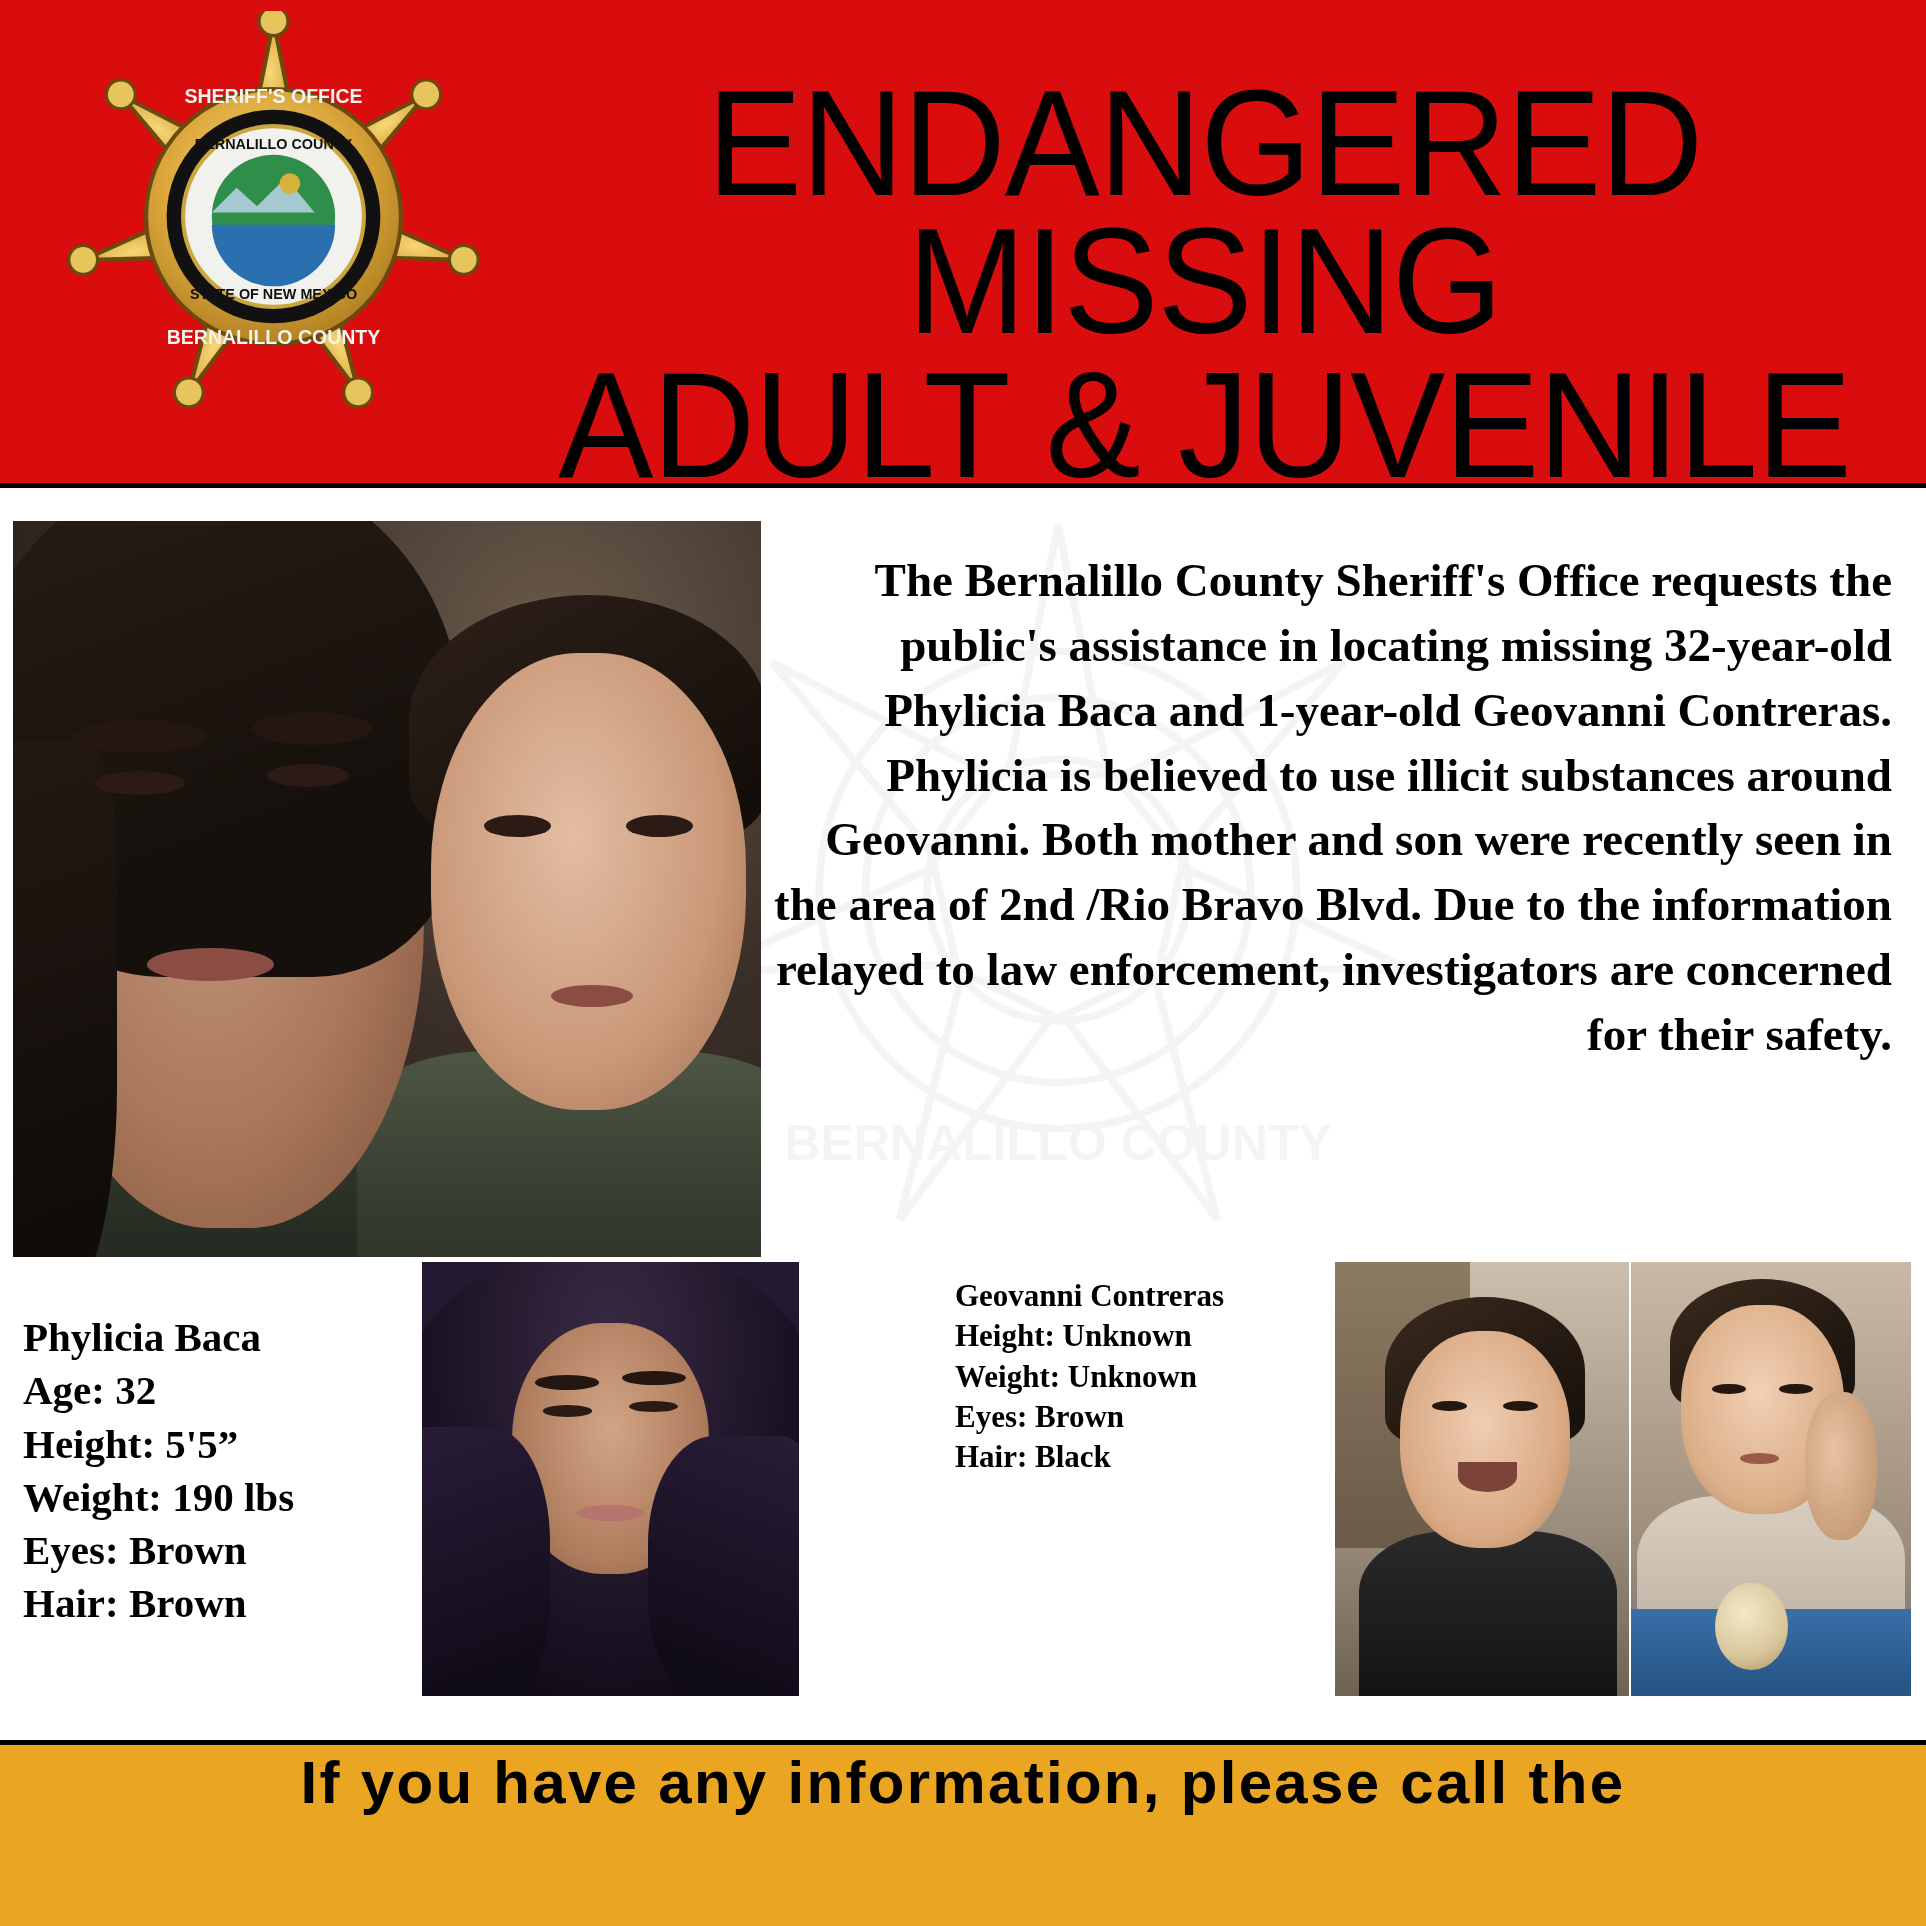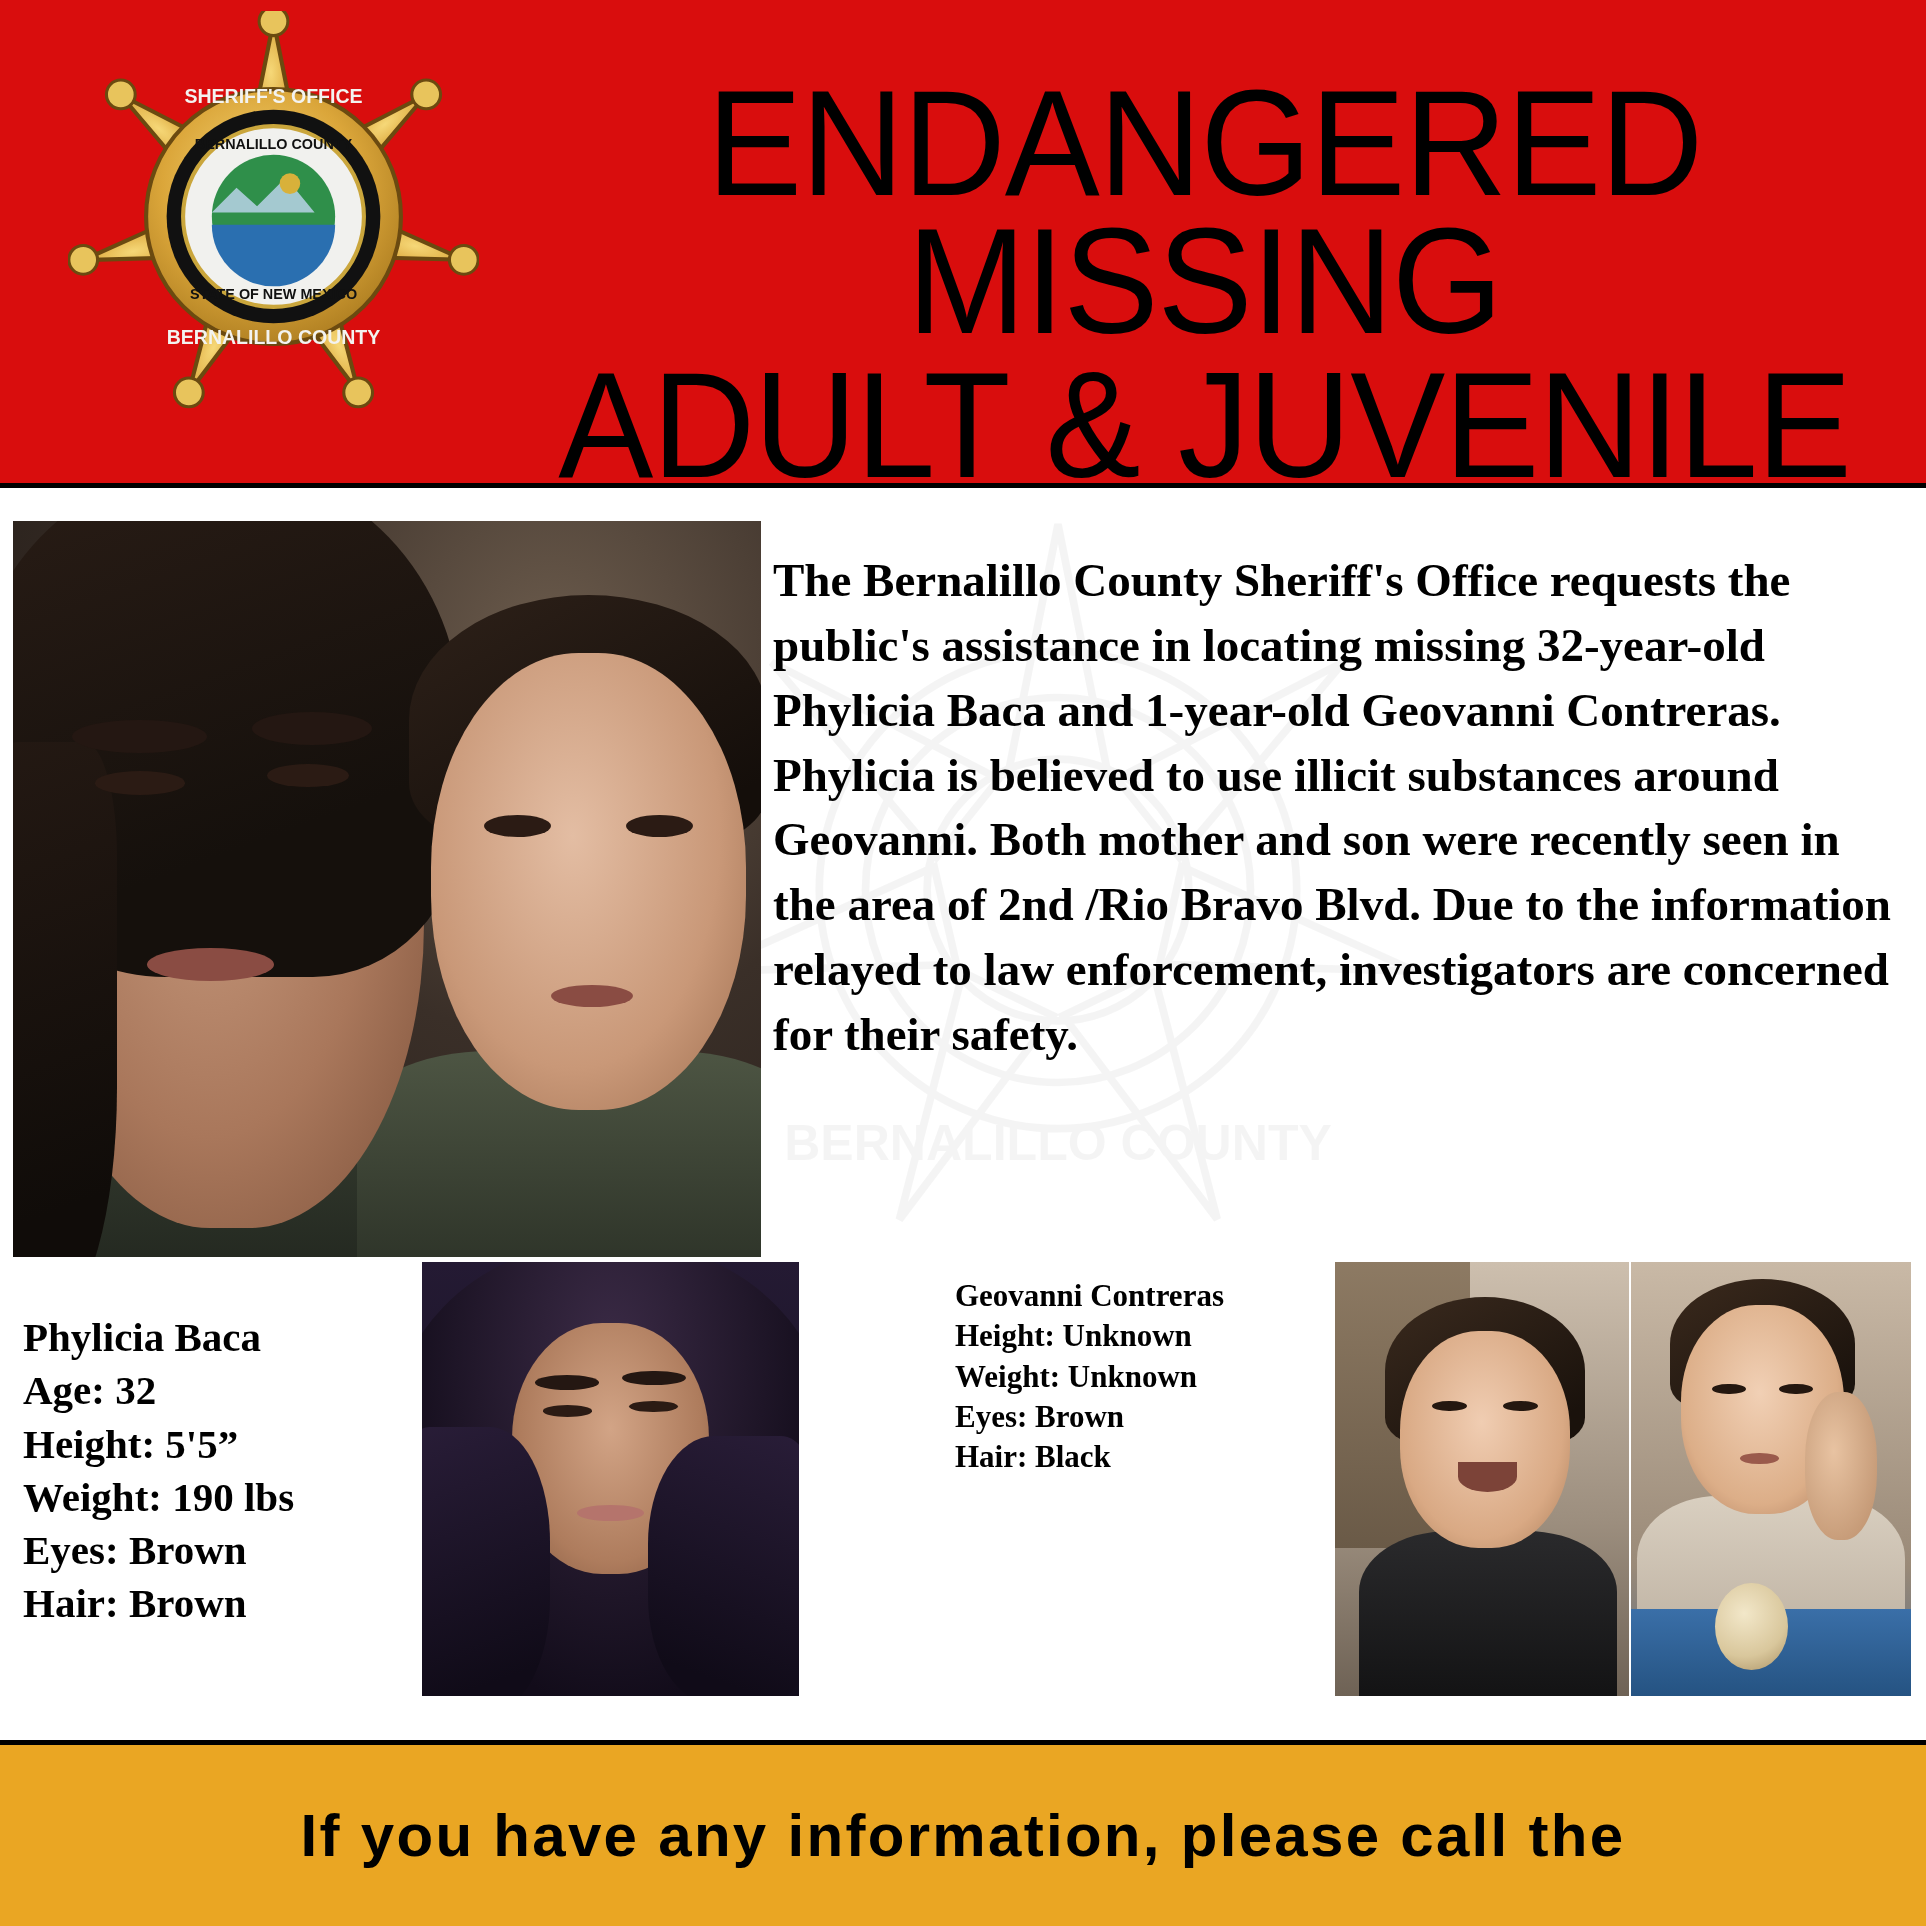--- a/index.html
+++ b/index.html
@@ -90,21 +90,21 @@
     overflow: hidden;
     background: #2a2320;
   }
 
   
   .paragraph {
     position: absolute;
     left: 773px;
     top: 54px;
     width: 1119px;
-    text-align: left;
+    text-align: right;
     font-family: "Liberation Serif", serif;
     font-weight: bold;
     font-size: 47px;
     line-height: 1.38;
     color: #000;
   }
 
   
   .person-left {
     position: absolute;
@@ -168,21 +168,21 @@
     left: 0;
     top: 1740px;
     width: 1926px;
     height: 187px;
     background: #eaa623;
     border-top: 5.7px solid #000;
     box-sizing: border-box;
     display: flex;
     flex-direction: column;
     align-items: center;
-    justify-content: center;
+    justify-content: space-between;
   }
   .footer-line {
     font-family: "Liberation Sans", sans-serif;
     font-weight: bold;
     font-size: 60px;
     color: #000;
     letter-spacing: 2.3px;
     line-height: 1.28;
     text-align: center;
     white-space: nowrap;

